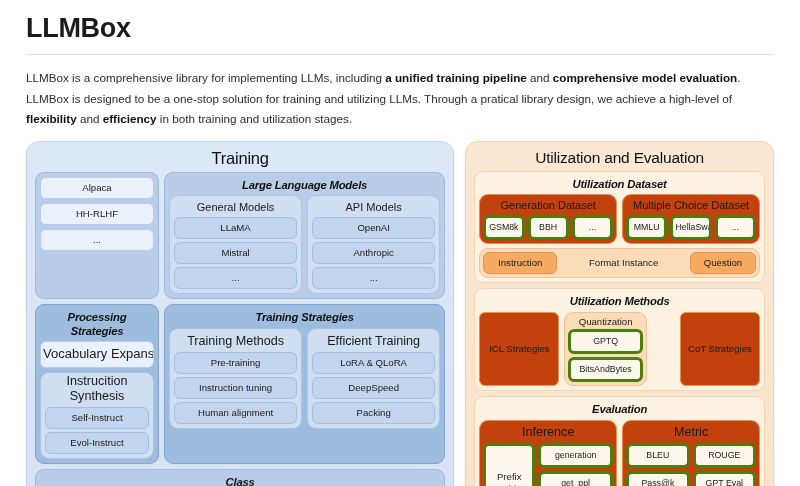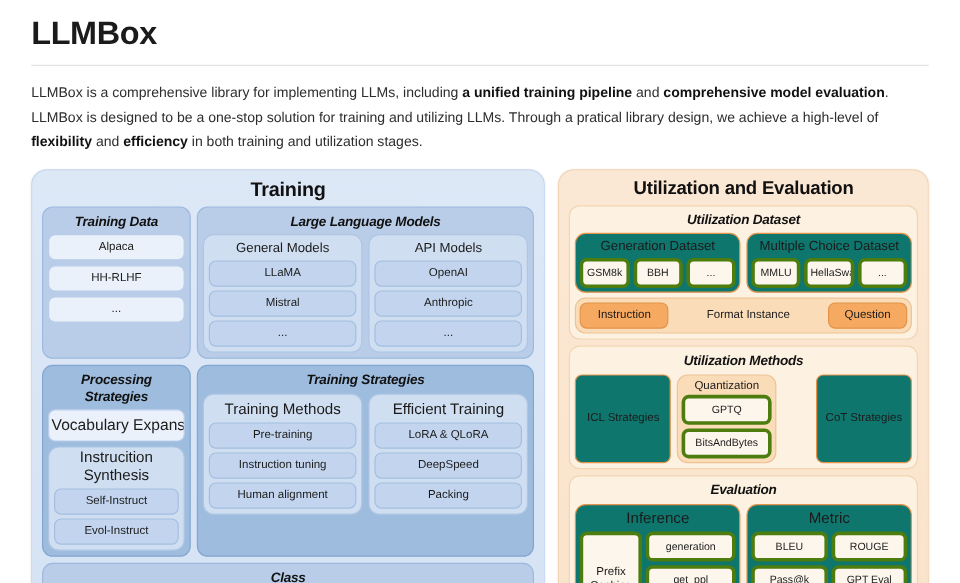--- a/index.html
+++ b/index.html
@@ -32,36 +32,36 @@
     border:1px solid #c2d4ec;
     box-shadow:0 1px 2px rgba(60,80,110,.18);
   }
   .panel-util{
     width:315px;padding:6px 8px 9px 8px;
     background:linear-gradient(180deg,#fbe8d4 0%,#fae3ca 100%);
     border:1px solid #f0d3b2;
     box-shadow:0 1px 2px rgba(140,100,50,.18);
   }
   .panel-head{
-    text-align:center;font-weight:700;color:#111;
+    text-align:center;font-weight:400;color:#111;
     font-size:16.5px;line-height:1.12;padding:1px 0 4px 0;letter-spacing:-0.2px;
   }
   .panel-head.small{font-size:15.5px;}
 
   
   .bx{border-radius:9px;box-sizing:border-box;}
   .b-l2{background:#b9cde9;border:1px solid #9db9dd;}      
   .b-l2d{background:#9ebcde;border:1px solid #83a6d0;}     
   .b-l3{background:#cfdef1;border:1px solid #aec6e4;}      
   .b-leaf{background:#eaf1fa;border:1px solid #b9cde9;}    
   .b-leaf2{background:#c3d5ee;border:1px solid #a3bfe0;}   
 
   
   .o-l2{background:#fdf2e2;border:1px solid #f2d6b4;}
-  .o-l3{background:#0f766e;border:1px solid #e3934a;}
+  .o-l3{background:#c2410c;border:1px solid #e3934a;}
   .o-l3b{background:#fbdcb9;border:1px solid #eec396;}
   .o-leaf{background:#fdf6ec;border:3px solid #4d7c0f;}
   .o-leaf2{background:#f6a960;border:1px solid #e3934a;}
 
   .grp-title{
     text-align:center;font-style:italic;font-weight:700;color:#111;
     font-size:11.3px;line-height:1.2;padding:2px 0 3px 0;letter-spacing:-0.2px;
   }
   .sub-title{
     text-align:center;font-weight:400;color:#1a1a1a;
@@ -96,21 +96,20 @@
   <p class="intro"><span>LLMBox is a comprehensive library for implementing LLMs, including </span><b>a unified training pipeline</b><span> and </span><b>comprehensive model evaluation</b><span>. LLMBox is designed to be a one-stop solution for training and utilizing LLMs. Through a pratical library design, we achieve a high-level of </span><b>flexibility</b><span> and </span><b>efficiency</b><span> in both training and utilization stages.</span></p>
 
   <div class="diagram">
 
     <div class="panel panel-training">
       <div class="panel-head">Training</div>
 
       <div class="row gap5">
 
         <div class="bx b-l2 pad4 col" style="width:124px;">
-          <div class="grp-title">Training Data</div>
           <div class="col gap4">
             <div class="bx b-leaf leaf">Alpaca</div>
             <div class="bx b-leaf leaf">HH-RLHF</div>
             <div class="bx b-leaf leaf">...</div>
           </div>
         </div>
 
         <div class="bx b-l2 pad4 f1 col">
           <div class="grp-title">Large Language Models</div>
           <div class="row gap5">

